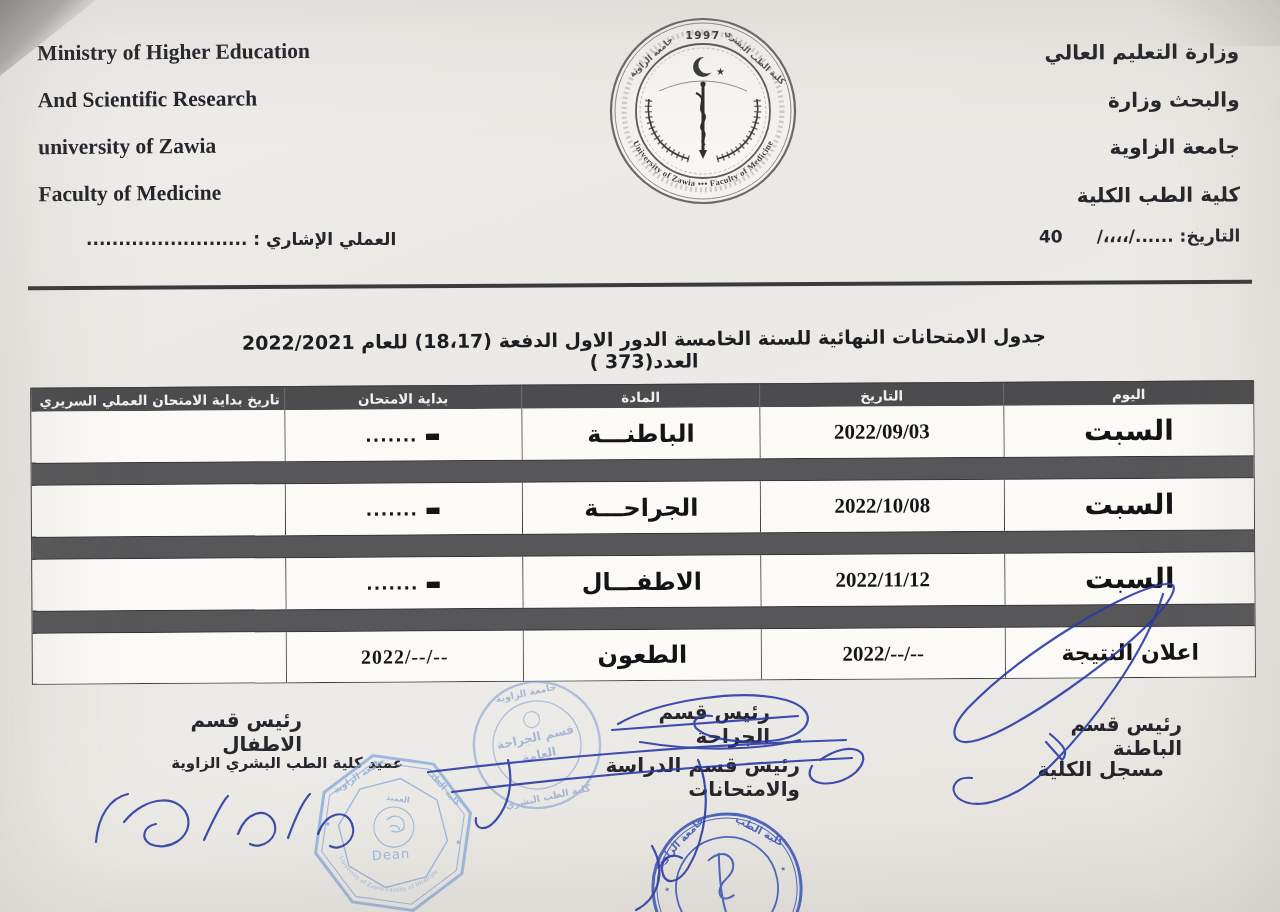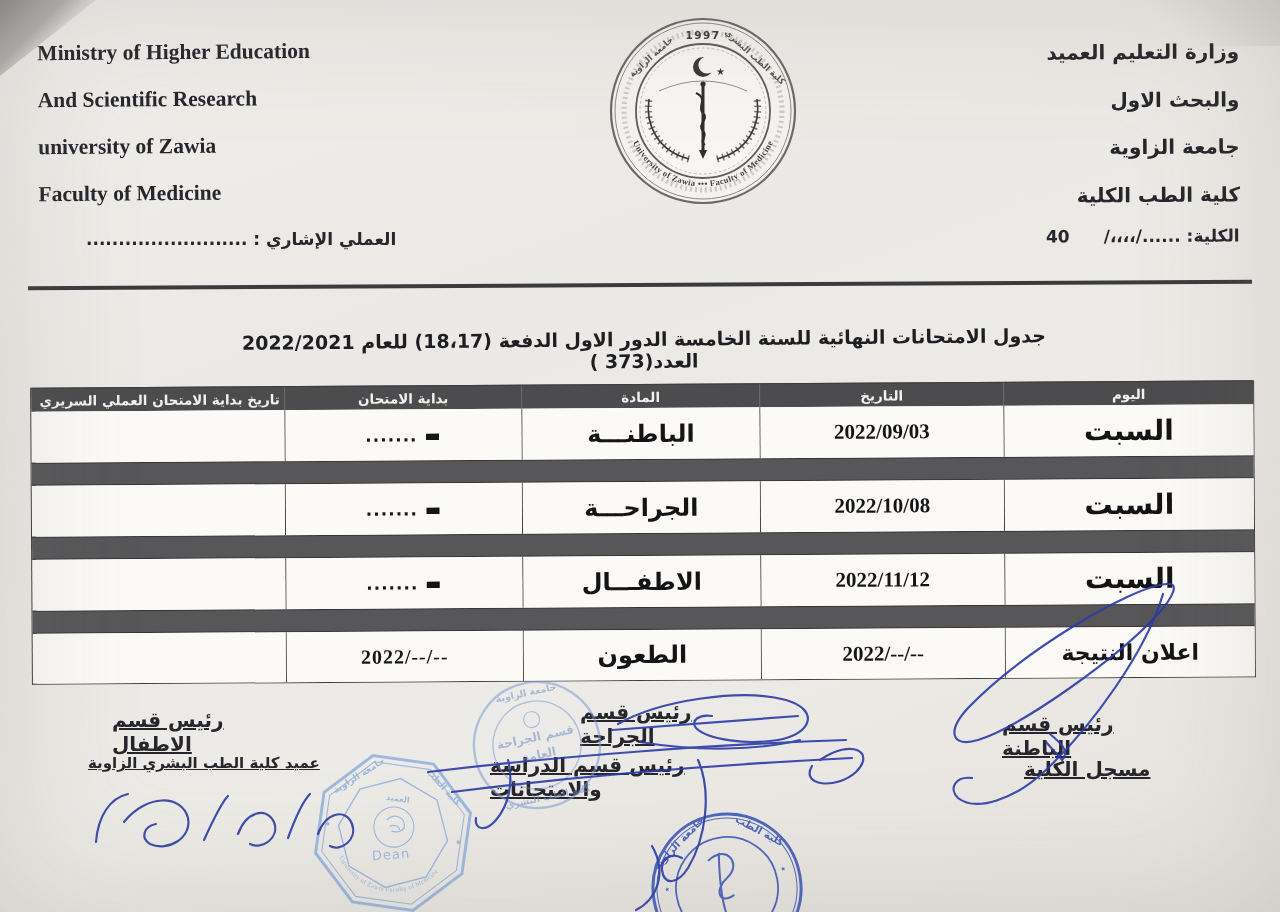--- a/index.html
+++ b/index.html
@@ -46,21 +46,21 @@
   .tr:last-child .td{height:50px;}
   .sep{height:21px;background:#575759;border-top:1.2px solid #343436;border-bottom:1.2px solid #343436;}
   .td.c0{font-size:28px;font-weight:bold;letter-spacing:.5px;}
   .tr:last-child .td.c0{font-size:22px;}
   .td.c1{font-family:"Liberation Serif",serif;font-weight:bold;font-size:21px;}
   .td.c2{font-size:24px;font-weight:bold;}
   .td.c3{font-size:17px;font-weight:bold;letter-spacing:1px;}
   .tr:last-child .td.c3{font-family:"Liberation Serif",serif;font-size:20px;}
 
   
-  .sig-label{position:absolute;direction:rtl;text-align:left;font-weight:bold;font-size:20px;color:#26262c;text-decoration:underline;}
+  .sig-label{position:absolute;direction:rtl;text-align:right;font-weight:bold;font-size:20px;color:#26262c;}
 
   
   #ink{position:absolute;left:0;top:0;pointer-events:none;}
   .curvedtext{font-family:"Liberation Serif",serif;}
 </style>
 </head>
 <body>
 
 <div id="page">
 
@@ -68,28 +68,28 @@
   <div class="corner-tr"></div>
 
   <div class="hdr-en">
     <div>Ministry of Higher Education</div>
     <div>And Scientific Research</div>
     <div>university of Zawia</div>
     <div>Faculty of Medicine</div>
   </div>
 
   <div class="hdr-ar">
-    <div>وزارة التعليم العميد</div>
-    <div>والبحث الاول</div>
+    <div>وزارة التعليم العالي</div>
+    <div>والبحث وزارة</div>
     <div>جامعة الزاوية</div>
     <div>كلية الطب الكلية</div>
   </div>
 
   <div class="refline-right">
-    <span>الكلية: ....../،،،،/</span>
+    <span>التاريخ: ....../،،،،/</span>
     <span>40</span>
   </div>
   <div class="refline-left">العملي الإشاري : .........................</div>
 
   <div class="rule"></div>
 
   <div class="doc-title">جدول الامتحانات النهائية للسنة الخامسة الدور الاول الدفعة ‭(18،17)‬ للعام ‭2022/2021‬ العدد(373  )</div>
 
   <div class="exam-table">
     <div class="thead">

